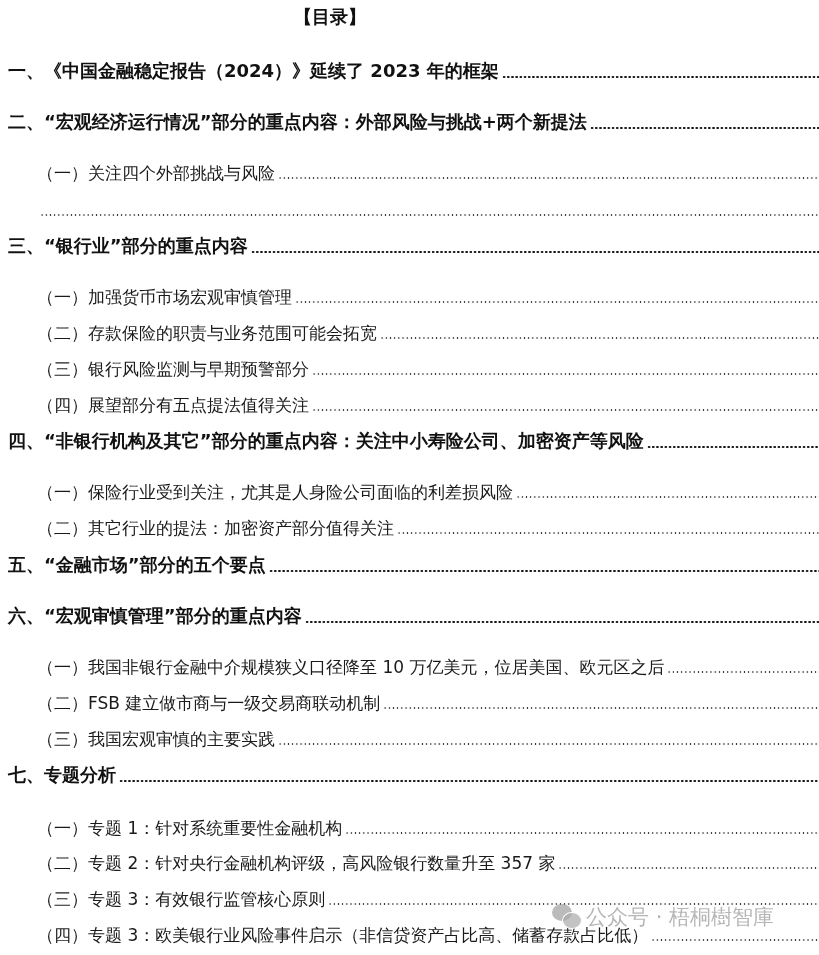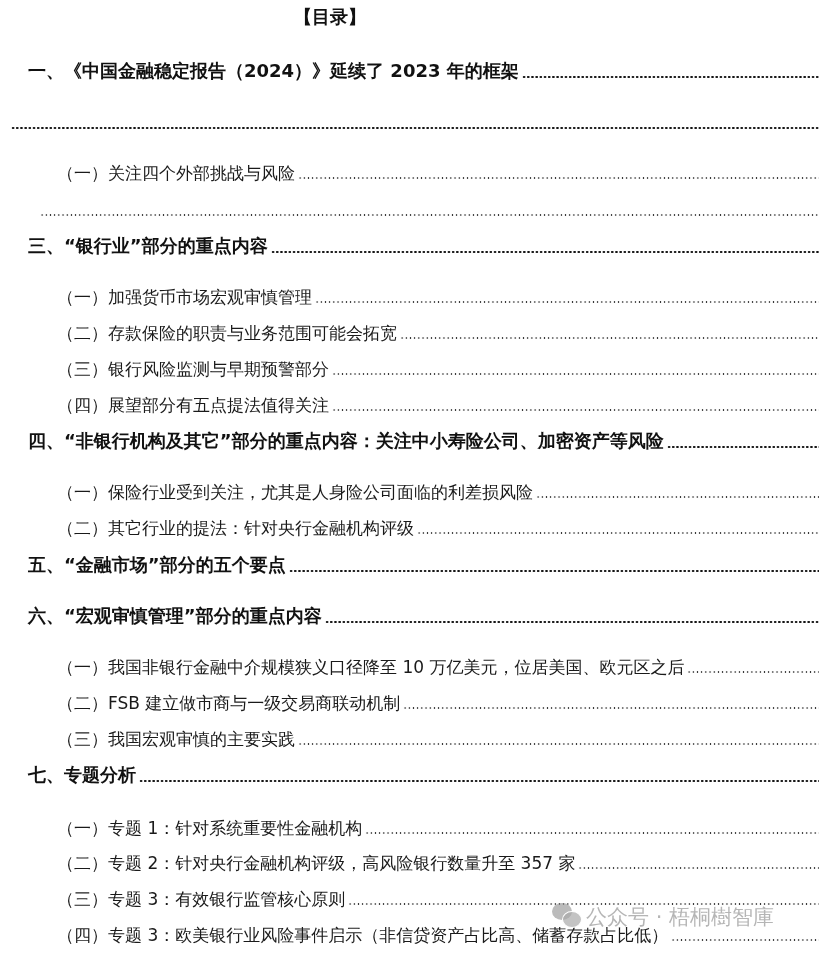--- a/index.html
+++ b/index.html
@@ -2,49 +2,50 @@
 <html><head>
 <meta charset="utf-8">
 <style>
   html, body { margin: 0; padding: 0; background: #ffffff; }
   body { width: 819px; height: 955px; position: relative; overflow: hidden;
          font-family: "DejaVu Sans", sans-serif; color: #111; }
   .title { position: absolute; left: 0; width: 660px; top: 3px; text-align: center;
            font-size: 18px; font-weight: bold; line-height: 28px; }
   .line { position: absolute; left: 0; width: 819px; height: 30px; display: flex;
           align-items: center; white-space: nowrap; overflow: hidden; }
-  .line .txt { flex: 0 0 auto; margin-left: 20px; }
+  .line .txt { flex: 0 0 auto; }
   .line .dots { flex: 1 1 auto; overflow: hidden; height: 30px; position: relative; margin-left: 3px; }
   .line .dots::after {
     content: ""; position: absolute; left: 0; right: 0; bottom: 8px; height: 2px;
     background-image: radial-gradient(circle, #111 0.95px, transparent 1.1px);
     background-size: 4.2px 2px; background-repeat: repeat-x;
   }
   .lvl1 { padding-left: 8px; font-size: 18px; font-weight: bold; }
   .lvl2 { padding-left: 37px; font-size: 17px; font-weight: normal; color: #1a1a1a; }
   .lvl2 .dots::after { background-image: radial-gradient(circle, #333 0.8px, transparent 1px); bottom: 9px; }
-  .watermark { position: absolute; left: 552px; top: 903px; display: flex; 
+  .watermark { position: absolute; left: 552px; top: 903px; display: flex; align-items: center;
                color: rgba(150,150,150,0.7); font-size: 21px; pointer-events: none; }
   .wm-icon { width: 30px; height: 26px; position: relative; margin-right: 4px; }
   .wm-icon .b1 { position: absolute; left: 0; top: 0; width: 20px; height: 17px; border-radius: 50%;
                  background: rgba(150,150,150,0.65); }
   .wm-icon .b2 { position: absolute; left: 10px; top: 8px; width: 18px; height: 15px; border-radius: 50%;
                  background: rgba(170,170,170,0.7); border: 1px solid #fff; }
 </style>
 </head>
 <body>
 
 <div class="title">【目录】</div>
 
 <div id="toc">
     <div class="line lvl1" style="top: 56px;">
       <span class="txt">一、《中国金融稳定报告（2024）》延续了 2023 年的框架</span>
       <span class="dots"></span>
     </div>
     <div class="line lvl1" style="top: 107px;">
+      <span class="txt">二、“宏观经济运行情况”部分的重点内容：外部风险与挑战+两个新提法</span>
       <span class="dots"></span>
     </div>
     <div class="line lvl2" style="top: 158px;">
       <span class="txt">（一）关注四个外部挑战与风险</span>
       <span class="dots"></span>
     </div>
     <div class="line lvl2" style="top: 195px;">
       <span class="dots"></span>
     </div>
     <div class="line lvl1" style="top: 231px;">
@@ -69,21 +70,21 @@
     </div>
     <div class="line lvl1" style="top: 426px;">
       <span class="txt">四、“非银行机构及其它”部分的重点内容：关注中小寿险公司、加密资产等风险</span>
       <span class="dots"></span>
     </div>
     <div class="line lvl2" style="top: 477px;">
       <span class="txt">（一）保险行业受到关注，尤其是人身险公司面临的利差损风险</span>
       <span class="dots"></span>
     </div>
     <div class="line lvl2" style="top: 513px;">
-      <span class="txt">（二）其它行业的提法：针对央行金融机构评级</span>
+      <span class="txt">（二）其它行业的提法：加密资产部分值得关注</span>
       <span class="dots"></span>
     </div>
     <div class="line lvl1" style="top: 550px;">
       <span class="txt">五、“金融市场”部分的五个要点</span>
       <span class="dots"></span>
     </div>
     <div class="line lvl1" style="top: 601px;">
       <span class="txt">六、“宏观审慎管理”部分的重点内容</span>
       <span class="dots"></span>
     </div>

